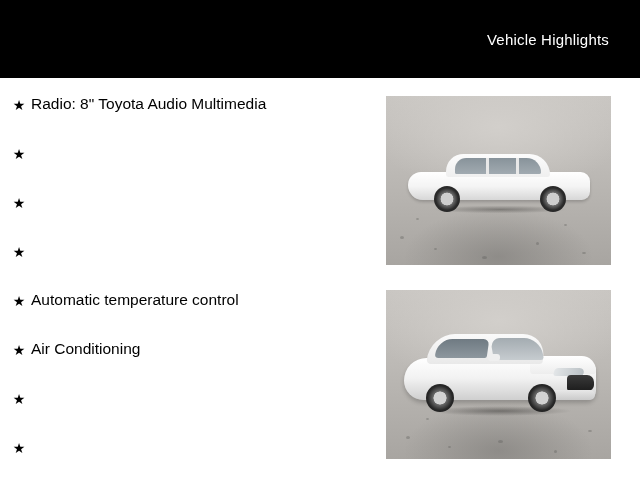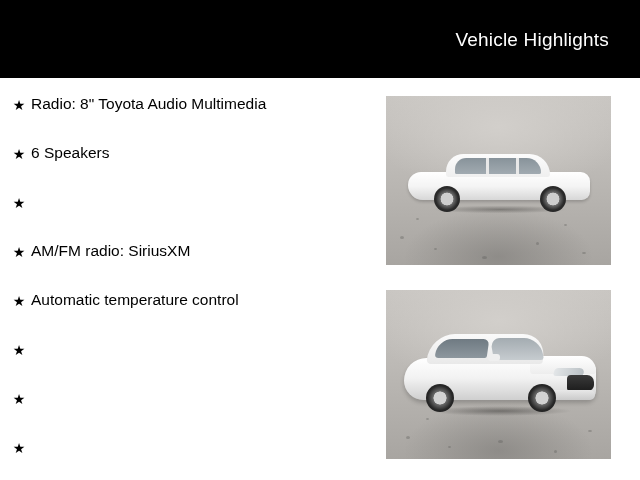--- a/index.html
+++ b/index.html
@@ -27,21 +27,21 @@
     width: 640px;
     height: 78px;
     background: #000000;
     box-sizing: border-box;
   }
   .header-title {
     position: absolute;
     right: 31px;
     top: 29px;
     color: #ffffff;
-    font-size: 19px;
+    font-size: 15px;
     line-height: 22px;
     letter-spacing: 0.2px;
     white-space: nowrap;
   }
   
   .highlights {
     position: absolute;
     left: 0;
     top: 78px;
     width: 372px;
@@ -292,39 +292,38 @@
 
   <div class="highlights">
 
     <div class="hl-item">
       <span class="hl-star">★</span>
       <span class="hl-text">Radio: 8" Toyota Audio Multimedia</span>
     </div>
 
     <div class="hl-item">
       <span class="hl-star">★</span>
-      <span class="hl-text">6 Speakers</span>
-    </div>
-
-    <div class="hl-item">
-      <span class="hl-star">★</span>
-    </div>
-
-    <div class="hl-item">
-      <span class="hl-star">★</span>
-      <span class="hl-text">AM/FM radio: SiriusXM</span>
+    </div>
+
+    <div class="hl-item">
+      <span class="hl-star">★</span>
+    </div>
+
+    <div class="hl-item">
+      <span class="hl-star">★</span>
     </div>
 
     <div class="hl-item">
       <span class="hl-star">★</span>
       <span class="hl-text">Automatic temperature control</span>
     </div>
 
     <div class="hl-item">
       <span class="hl-star">★</span>
+      <span class="hl-text">Air Conditioning</span>
     </div>
 
     <div class="hl-item">
       <span class="hl-star">★</span>
     </div>
 
     <div class="hl-item">
       <span class="hl-star">★</span>
     </div>
 

